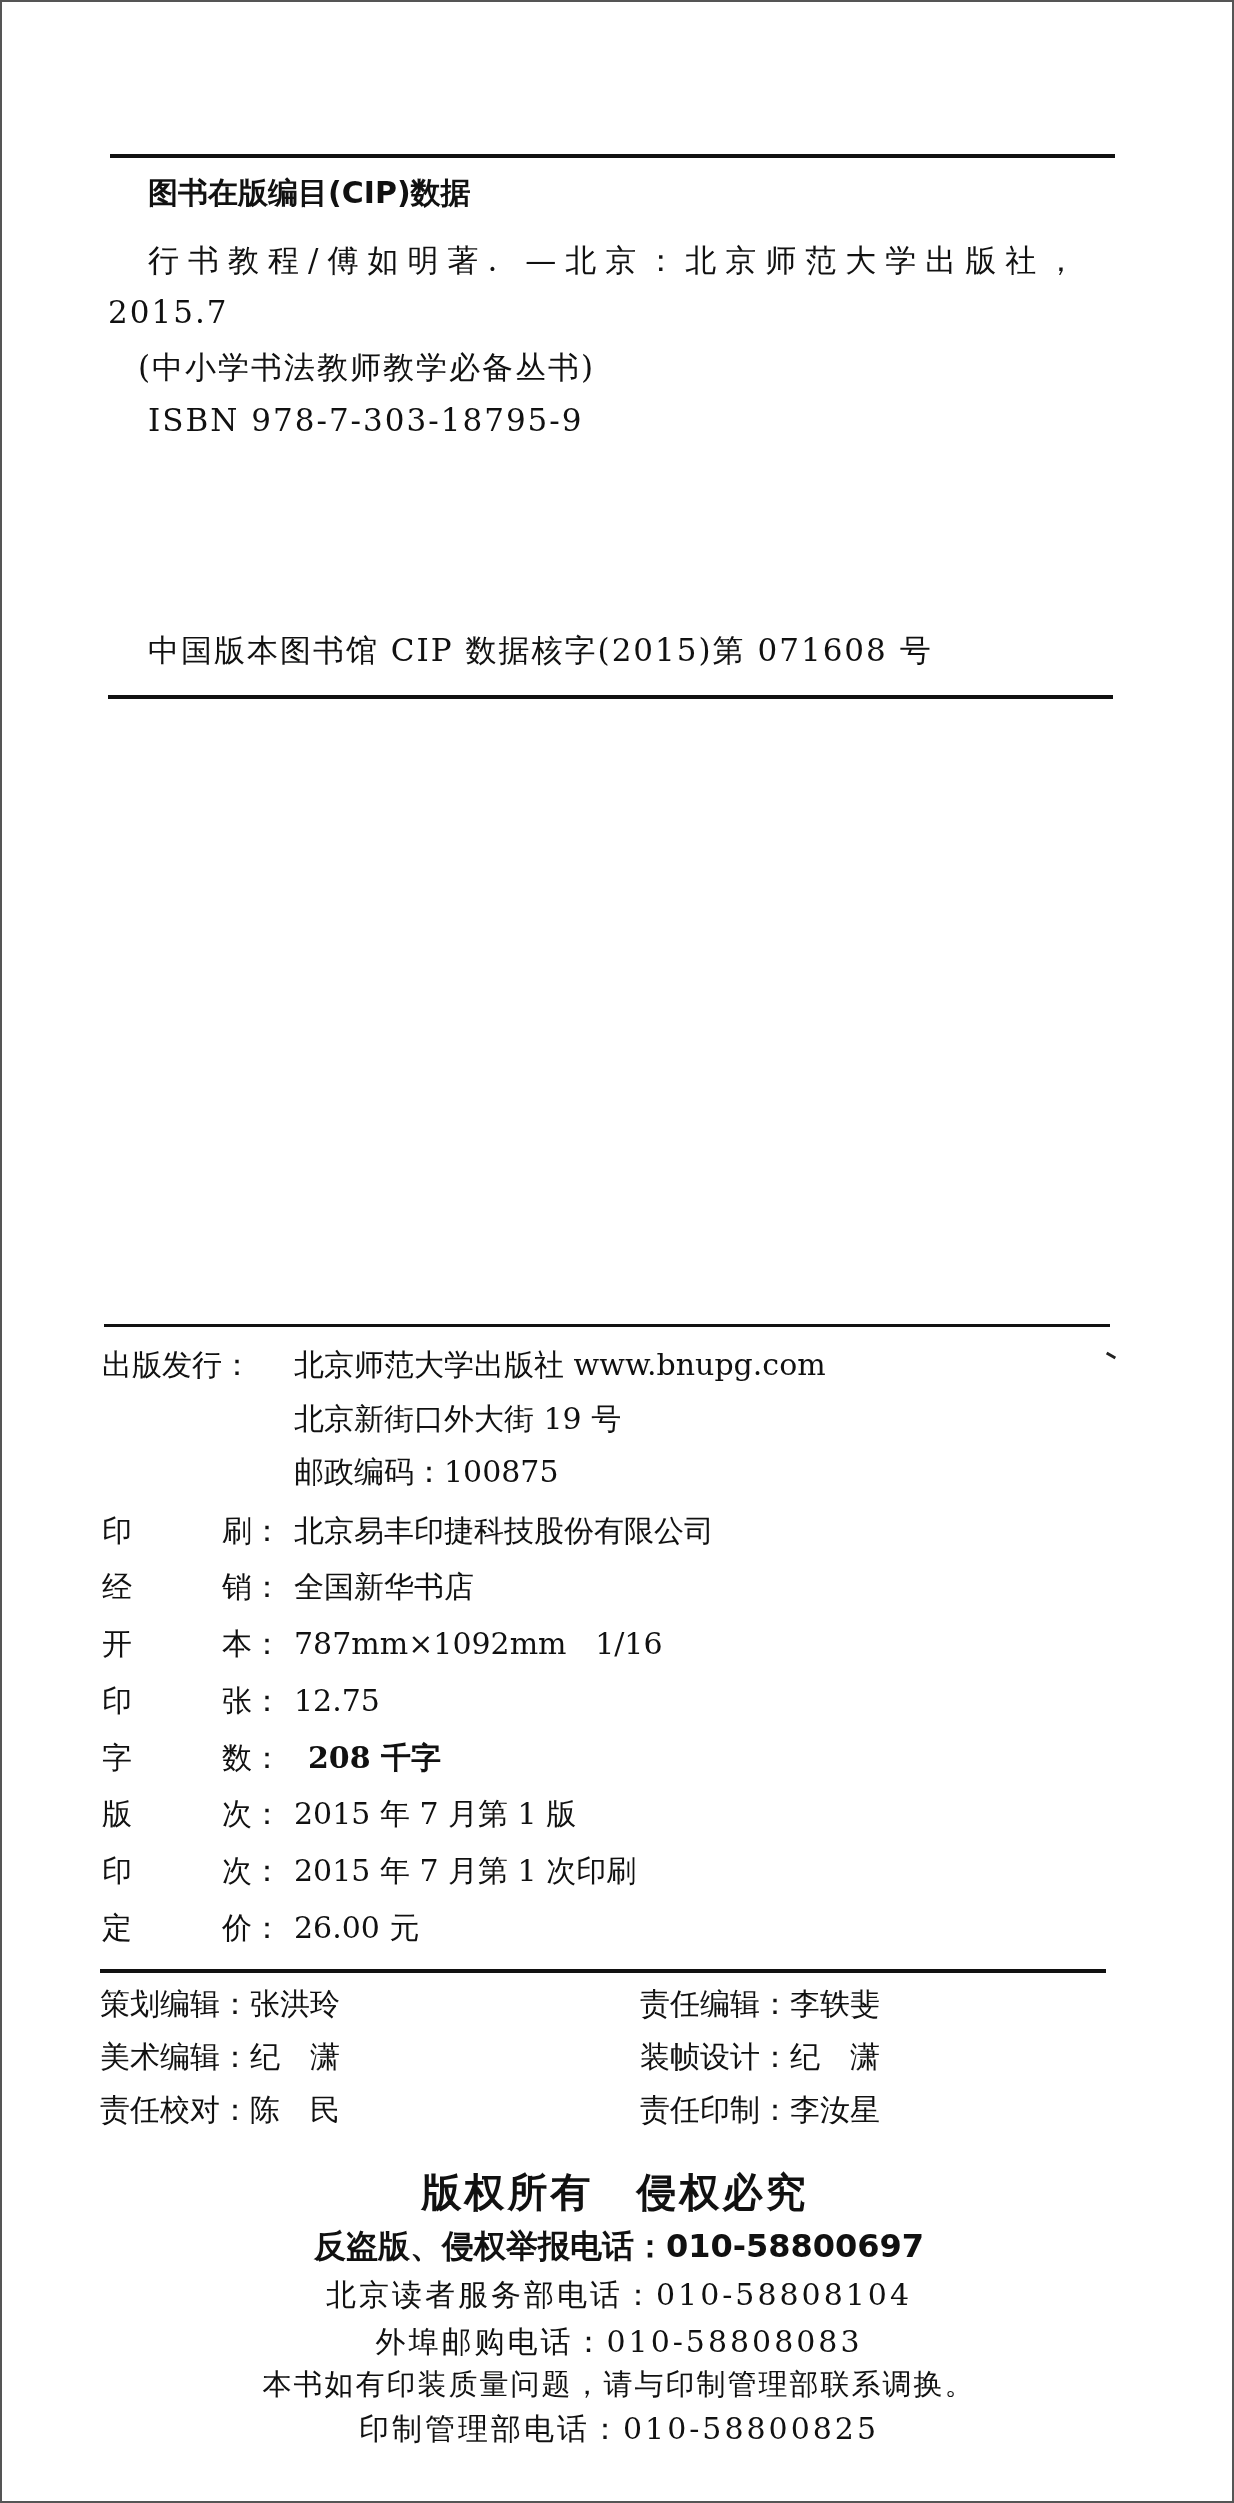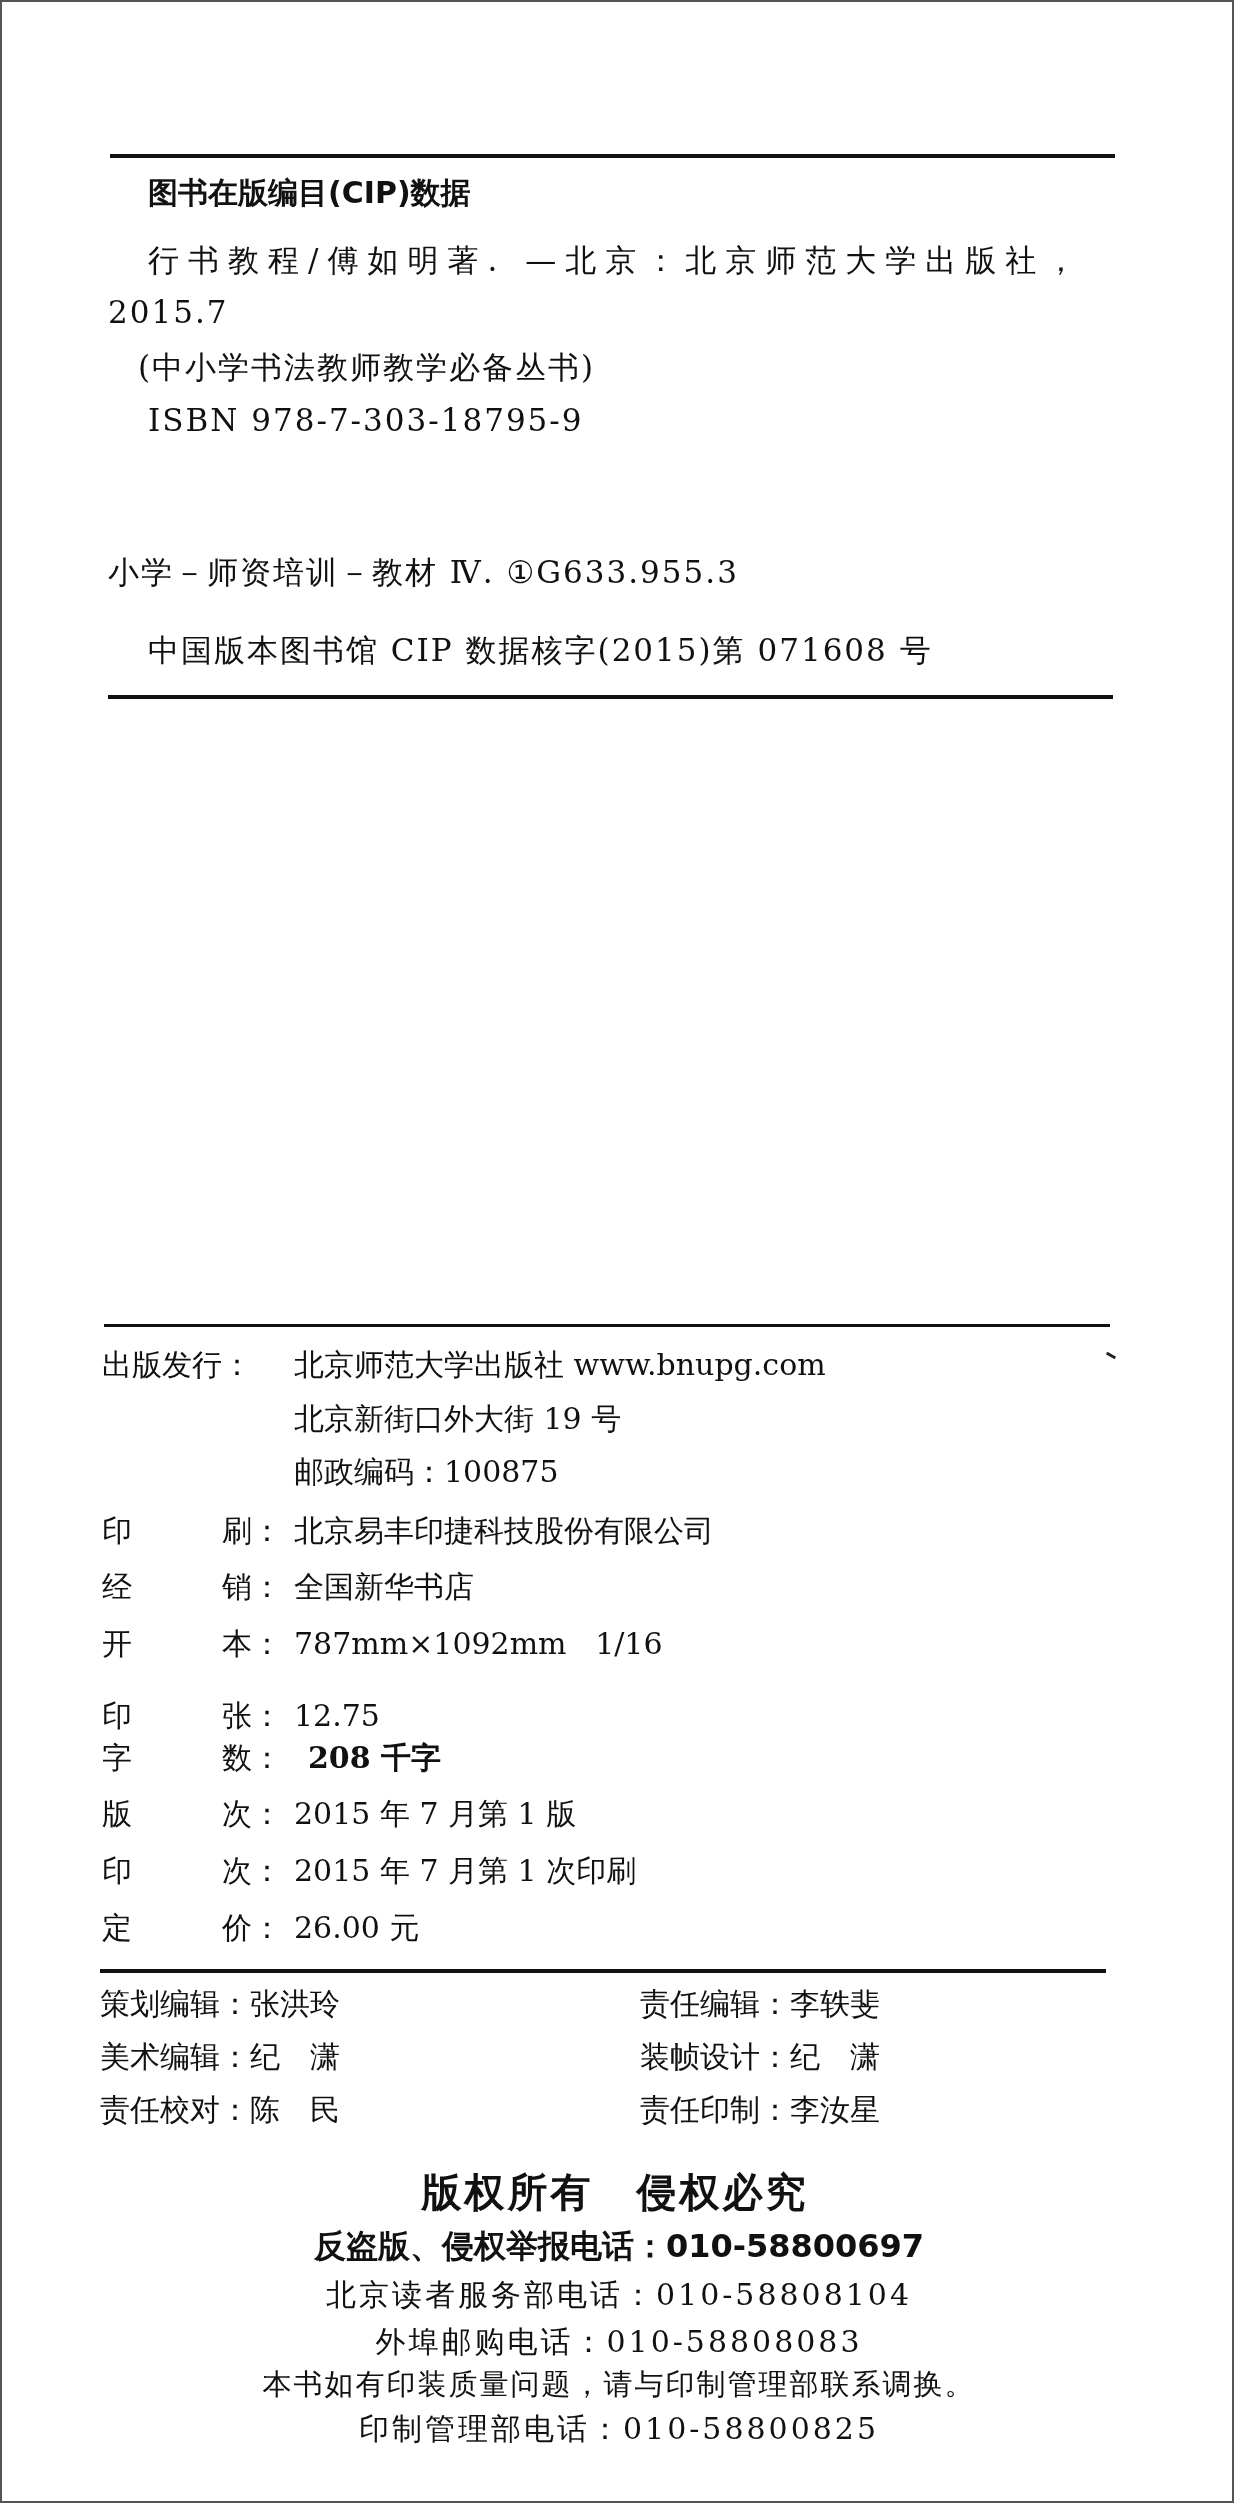--- a/index.html
+++ b/index.html
@@ -30,21 +30,20 @@
 
 <div class="page">
 
   <div class="rule" style="left:108px; top:152px; width:1005px;"></div>
   <div class="abs cip-title">图书在版编目(CIP)数据</div>
 
   <div class="abs body-line wide" style="left:146px; top:243px;">行书教程/傅如明著. —北京：北京师范大学出版社，</div>
   <div class="abs body-line" style="left:106px; top:295px;">2015.7</div>
   <div class="abs body-line" style="left:136px; top:350px;">(中小学书法教师教学必备丛书)</div>
   <div class="abs body-line" style="left:146px; top:403px;">ISBN 978-7-303-18795-9</div>
-  <div class="abs body-line" style="left:106px; top:555px;">小学－师资培训－教材  Ⅳ. ①G633.955.3</div>
   <div class="abs body-line" style="left:146px; top:633px;">中国版本图书馆 CIP 数据核字(2015)第 071608 号</div>
 
   <div class="rule" style="left:106px; top:693px; width:1005px;"></div>
 
   <div class="rule" style="left:102px; top:1322px; width:1006px; height:3px;"></div>
   <div class="mark" style="left:1104px; top:1352px;"></div>
 
   <div class="pub-row" style="top:1348px;">
     <span class="lbl-full">出版发行：</span><span class="val">北京师范大学出版社 www.bnupg.com</span>
   </div>
@@ -57,21 +56,21 @@
 
   <div class="pub-row" style="top:1514px;">
     <span class="lbl1">印</span><span class="lbl2">刷：</span><span class="val" style="margin-left:34px;">北京易丰印捷科技股份有限公司</span>
   </div>
   <div class="pub-row" style="top:1570px;">
     <span class="lbl1">经</span><span class="lbl2">销：</span><span class="val" style="margin-left:34px;">全国新华书店</span>
   </div>
   <div class="pub-row" style="top:1627px;">
     <span class="lbl1">开</span><span class="lbl2">本：</span><span class="val" style="margin-left:34px; white-space:pre;">787mm×1092mm   1/16</span>
   </div>
-  <div class="pub-row" style="top:1684px;margin-top:15px;">
+  <div class="pub-row" style="top:1684px;">
     <span class="lbl1">印</span><span class="lbl2">张：</span><span class="val" style="margin-left:34px;">12.75</span>
   </div>
   <div class="pub-row" style="top:1741px;">
     <span class="lbl1">字</span><span class="lbl2">数：</span><span class="val" style="margin-left:48px;font-weight:bold;">208 千字</span>
   </div>
   <div class="pub-row" style="top:1797px;">
     <span class="lbl1">版</span><span class="lbl2">次：</span><span class="val" style="margin-left:34px;">2015 年 7 月第 1 版</span>
   </div>
   <div class="pub-row" style="top:1854px;">
     <span class="lbl1">印</span><span class="lbl2">次：</span><span class="val" style="margin-left:34px;">2015 年 7 月第 1 次印刷</span>

